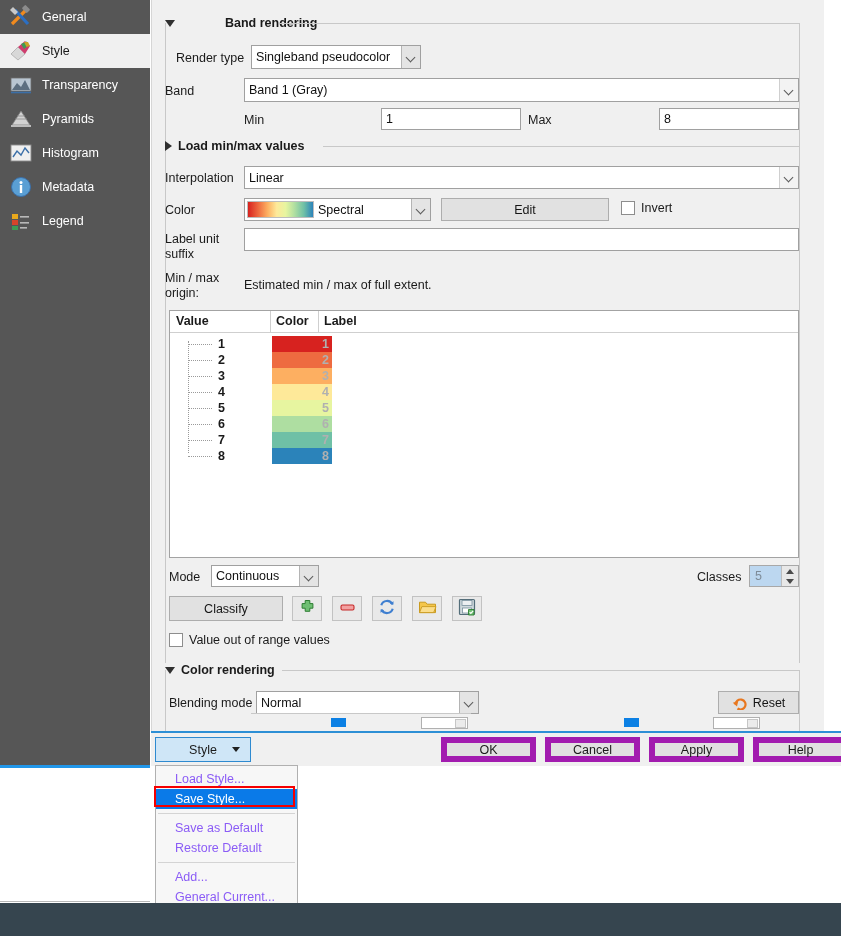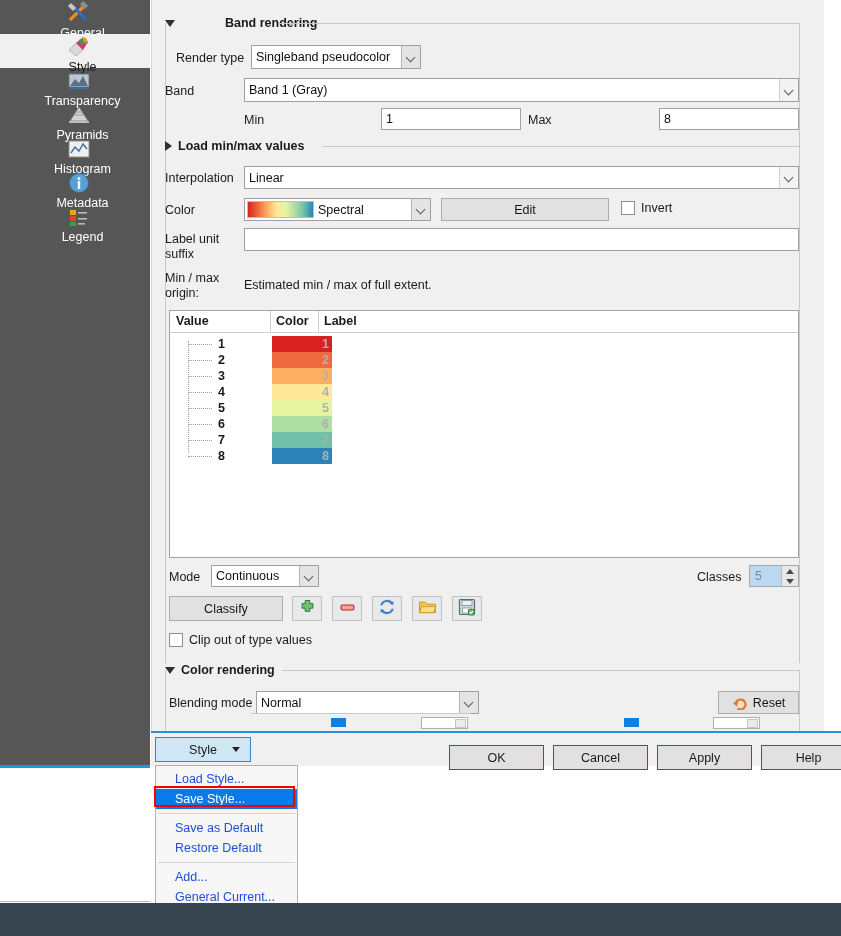--- a/index.html
+++ b/index.html
@@ -14,21 +14,21 @@
   }
   #root { position: relative; width: 841px; height: 936px; }
 
   
   .sidebar {
     position: absolute; left: 0; top: 0; width: 150px; height: 765px;
     background: #565656;
   }
   .side-item {
     position: relative; height: 34px; display: flex; align-items: center;
-    padding-left: 15px; color: #ffffff; font-size: 12.5px; flex-direction: column;
+    padding-left: 8px; color: #ffffff; font-size: 12.5px;
   }
   .side-item.selected { background: #f0f0f0; color: #1a1a1a; }
   .side-ico { width: 26px; height: 26px; flex: 0 0 26px; margin-right: 8px;
     position: relative; display: block; }
   .side-label { white-space: nowrap; }
   .sidebar-underline {
     position: absolute; left: 0; top: 765px; width: 150px; height: 3px;
     background: #2196e8;
   }
   .sidebar-below {
@@ -112,30 +112,30 @@
   
   .btnbar { position: absolute; left: 151px; top: 733px; width: 690px; height: 33px; background: #f0f0f0; }
   .style-btn {
     position: absolute; left: 4px; top: 4px; width: 96px; height: 25px;
     background: #cfe6f7; border: 1px solid #2e8ad0; display: flex; align-items: center;
     justify-content: center; font-size: 12.5px; position: absolute;
   }
   .style-btn .sarrow { position: absolute; right: 10px; top: 9px; width:0;height:0;
     border-left:4px solid transparent;border-right:4px solid transparent;border-top:5px solid #202020; }
   .dlg-btn {
-    position: absolute; top: 12px; height: 25px; background: #e1e1e1; border: 1px solid #a21caf;
-    display: flex; align-items: center; justify-content: center; font-size: 12.5px; margin-left: 8px;
+    position: absolute; top: 4px; height: 25px; background: #e1e1e1; border: 6px solid #a21caf;
+    display: flex; align-items: center; justify-content: center; font-size: 12.5px;
   }
 
   
   .menu {
     position: absolute; left: 155px; top: 765px; width: 143px;
     background: #f7f7f7; border: 1px solid #b0b0b0; padding: 3px 0;
   }
-  .mi { height: 20px; display: flex; align-items: center; padding-left: 19px; font-size: 12.5px; color: #1d4ed8; white-space: nowrap; }
+  .mi { height: 20px; display: flex; align-items: center; padding-left: 19px; font-size: 12.5px; color: #8b5cf6; white-space: nowrap; }
   .mi.sel { background: #0a7ae8; color: #ffffff; }
   .mi.dim { color: #8d8d8d; }
   .msep { height: 1px; background: #d4d4d4; margin: 4px 2px; }
   .mcheck { position: absolute; left: 6px; font-size: 11px; color: #555; }
   .hl-box {
     position: absolute; left: 154px; top: 786px; width: 141px; height: 21px;
     border: 2px solid #f50000; pointer-events: none;
   }
 
   .bottom-bar { position: absolute; left: 0; top: 903px; width: 841px; height: 33px; background: #36454f; }
@@ -428,21 +428,21 @@
           <rect x="4" y="2.5" width="10" height="5" fill="#eceff1" stroke="#78909c" stroke-width="0.8"></rect>
           <rect x="4.5" y="10" width="9" height="5" fill="#ffffff" stroke="#78909c" stroke-width="0.8"></rect>
           <path d="M10.5 11.5l5.5 0 0 5.5-5.5 0z" fill="#6fbf73" stroke="#2e7d32" stroke-width="0.9"></path>
           <path d="M11.6 14.2l1.2 1.2 2.4-2.6" fill="none" stroke="#ffffff" stroke-width="1.2"></path>
         </svg>
       </span>
     </div>
 
     <div class="chk-wrap" style="left:18px; top:633px;">
       <span class="chk"></span>
-      <span class="chk-lbl">Clip out of type values</span>
+      <span class="chk-lbl">Value out of range values</span>
     </div>
 
     <div class="group-title" style="left:14px; top:663px;">
       <span class="tri tri-down"></span>
       <span>Color rendering</span>
     </div>
     <div class="group-rule" style="left:131px; top:670px; width:517px;"></div>
     <div class="group-box-line" style="left:14px; top:670px; width:1px; height:61px;"></div>
     <div class="group-box-line" style="left:648px; top:670px; width:1px; height:61px;"></div>
 

